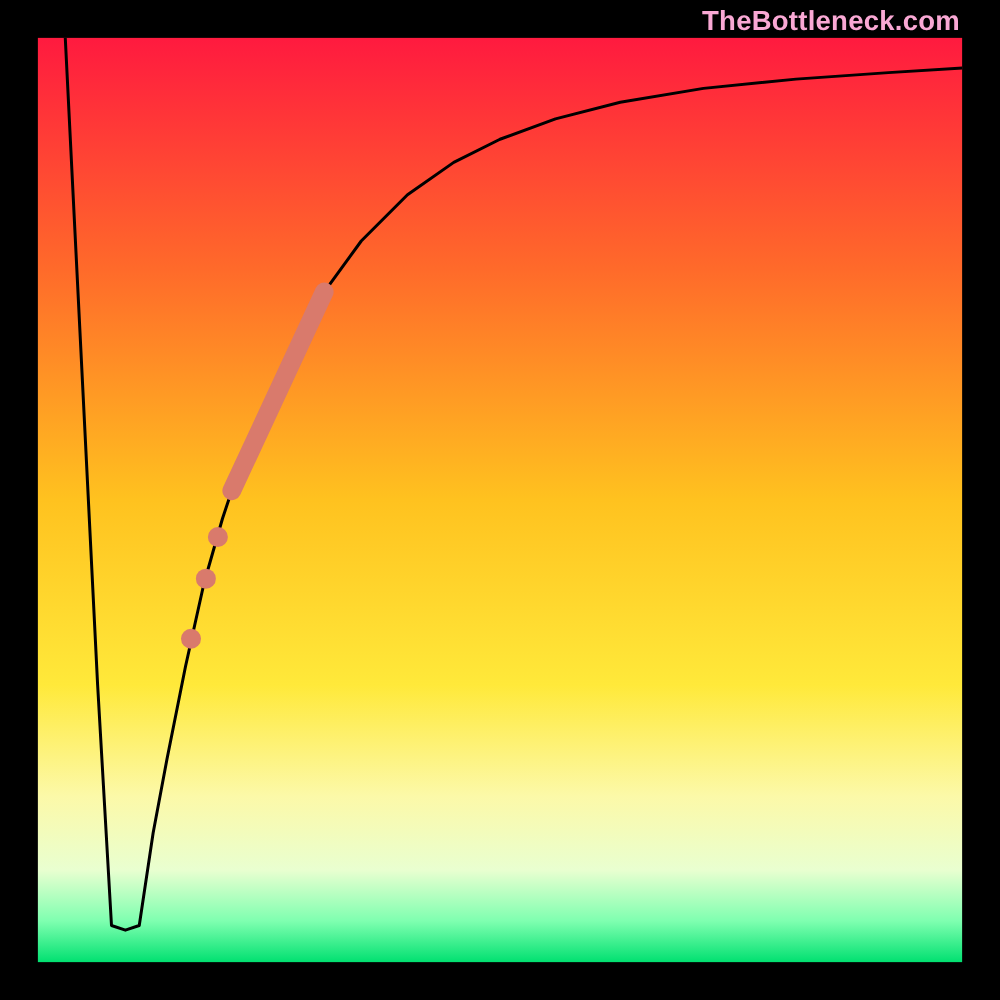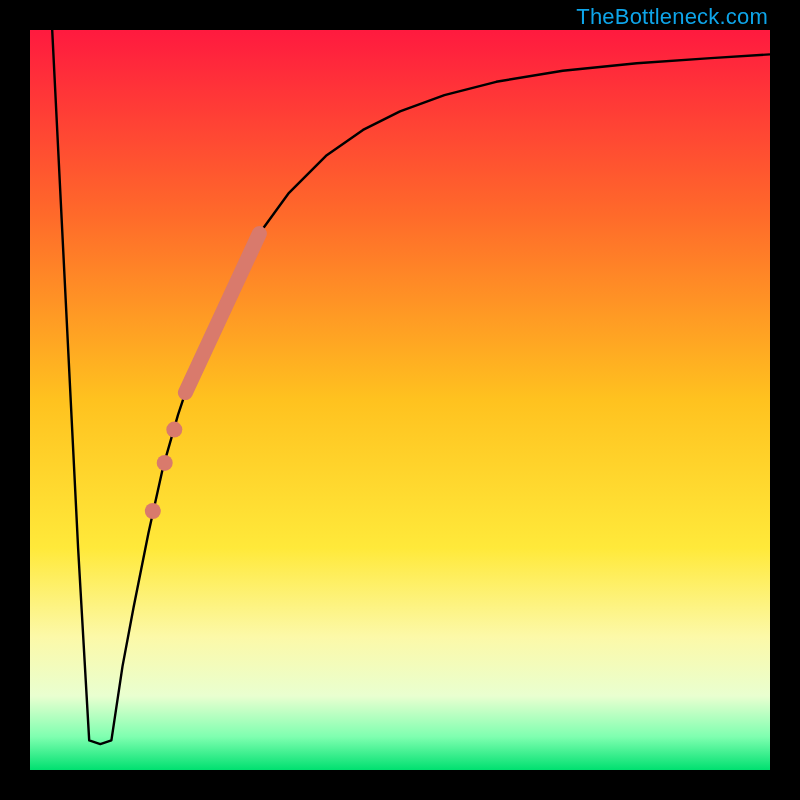--- a/index.html
+++ b/index.html
@@ -20,23 +20,23 @@
   .plot {
     position: absolute;
     left: 30px; top: 30px;
     width: 740px; height: 740px;
     overflow: hidden;
   }
   .watermark {
     position: absolute;
     top: 4px;
     right: 32px;
-    color: #0ea5e9;
+    color: #f9a8d4;
     font-size: 22px;
-    font-weight: 400;
+    font-weight: 700;
     letter-spacing: 0.2px;
     user-select: none;
   }
   svg { display: block; }
 </style>
 </head>
 <body>
 
 <div class="frame">
   <div class="plot">

